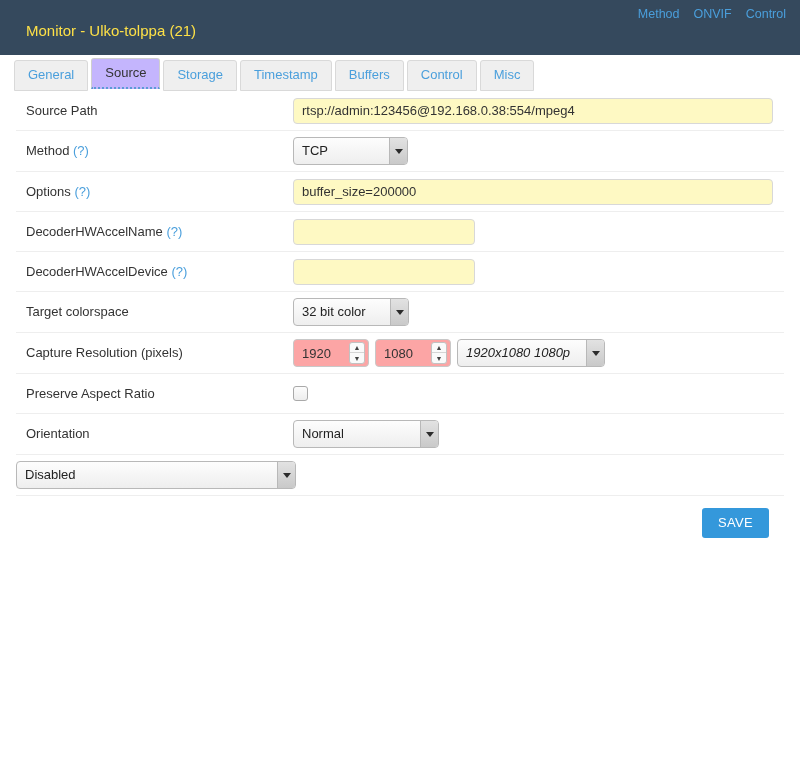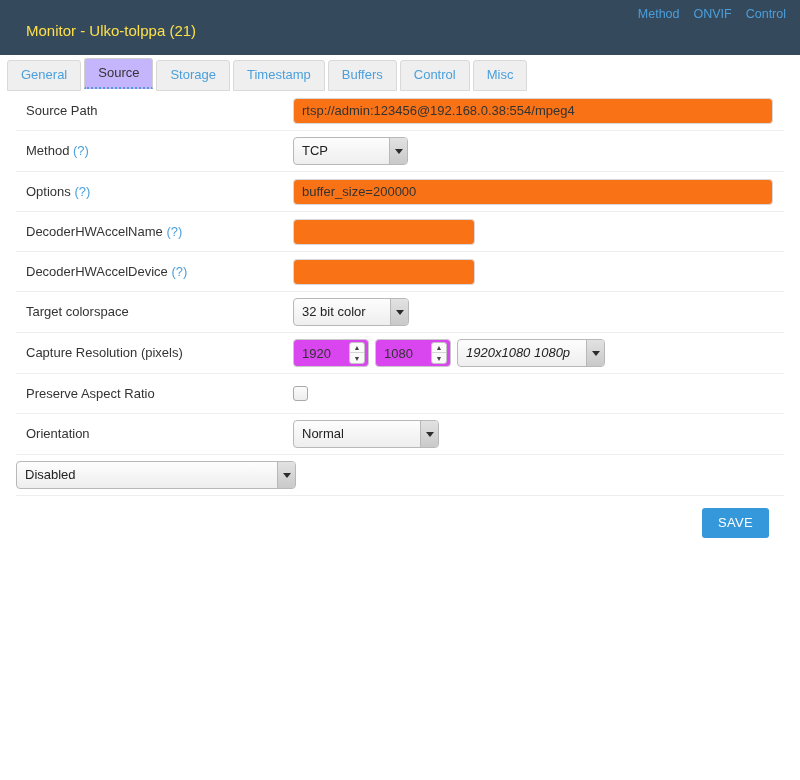--- a/index.html
+++ b/index.html
@@ -42,21 +42,21 @@
     font-size: 15px;
     line-height: 18px;
     white-space: nowrap;
   }
 
   
   .tabbar {
     position: relative;
     height: 36px;
     background: #ffffff;
-    padding-left: 7px;
+    padding-left: 14px;
     padding-top: 3px;
     display: flex;
     align-items: flex-start;
     gap: 3px;
   }
   .tab {
     display: inline-block;
     padding: 6px 13px 7px 13px;
     background: #efefef;
     border: 1px solid #d9d9d9;
@@ -107,21 +107,21 @@
     padding: 6px 0;
   }
   .help {
     color: #4a9fdc;
     cursor: pointer;
     text-decoration: none;
   }
 
   
   .txt {
-    background: #f97316;
+    background: #fef9c3;
     border: 1px solid #d8d8d8;
     border-radius: 4px;
     height: 26px;
     padding: 0 8px;
     font-family: "Liberation Sans", sans-serif;
     font-size: 13px;
     color: #333333;
     outline: none;
   }
   .txt.wide  { width: 480px; }
@@ -166,21 +166,21 @@
   .sel.w-orient { width: 146px; }
   .sel.w-deint  { width: 280px; }
 
   
   .spin {
     position: relative;
     display: inline-flex;
     align-items: center;
     width: 76px;
     height: 28px;
-    background: #d946ef;
+    background: #fca5a5;
     border: 1px solid #c8c8c8;
     border-radius: 4px;
   }
   .spin input {
     width: 100%;
     height: 100%;
     border: 0;
     outline: none;
     background: transparent;
     padding: 0 22px 0 8px;

